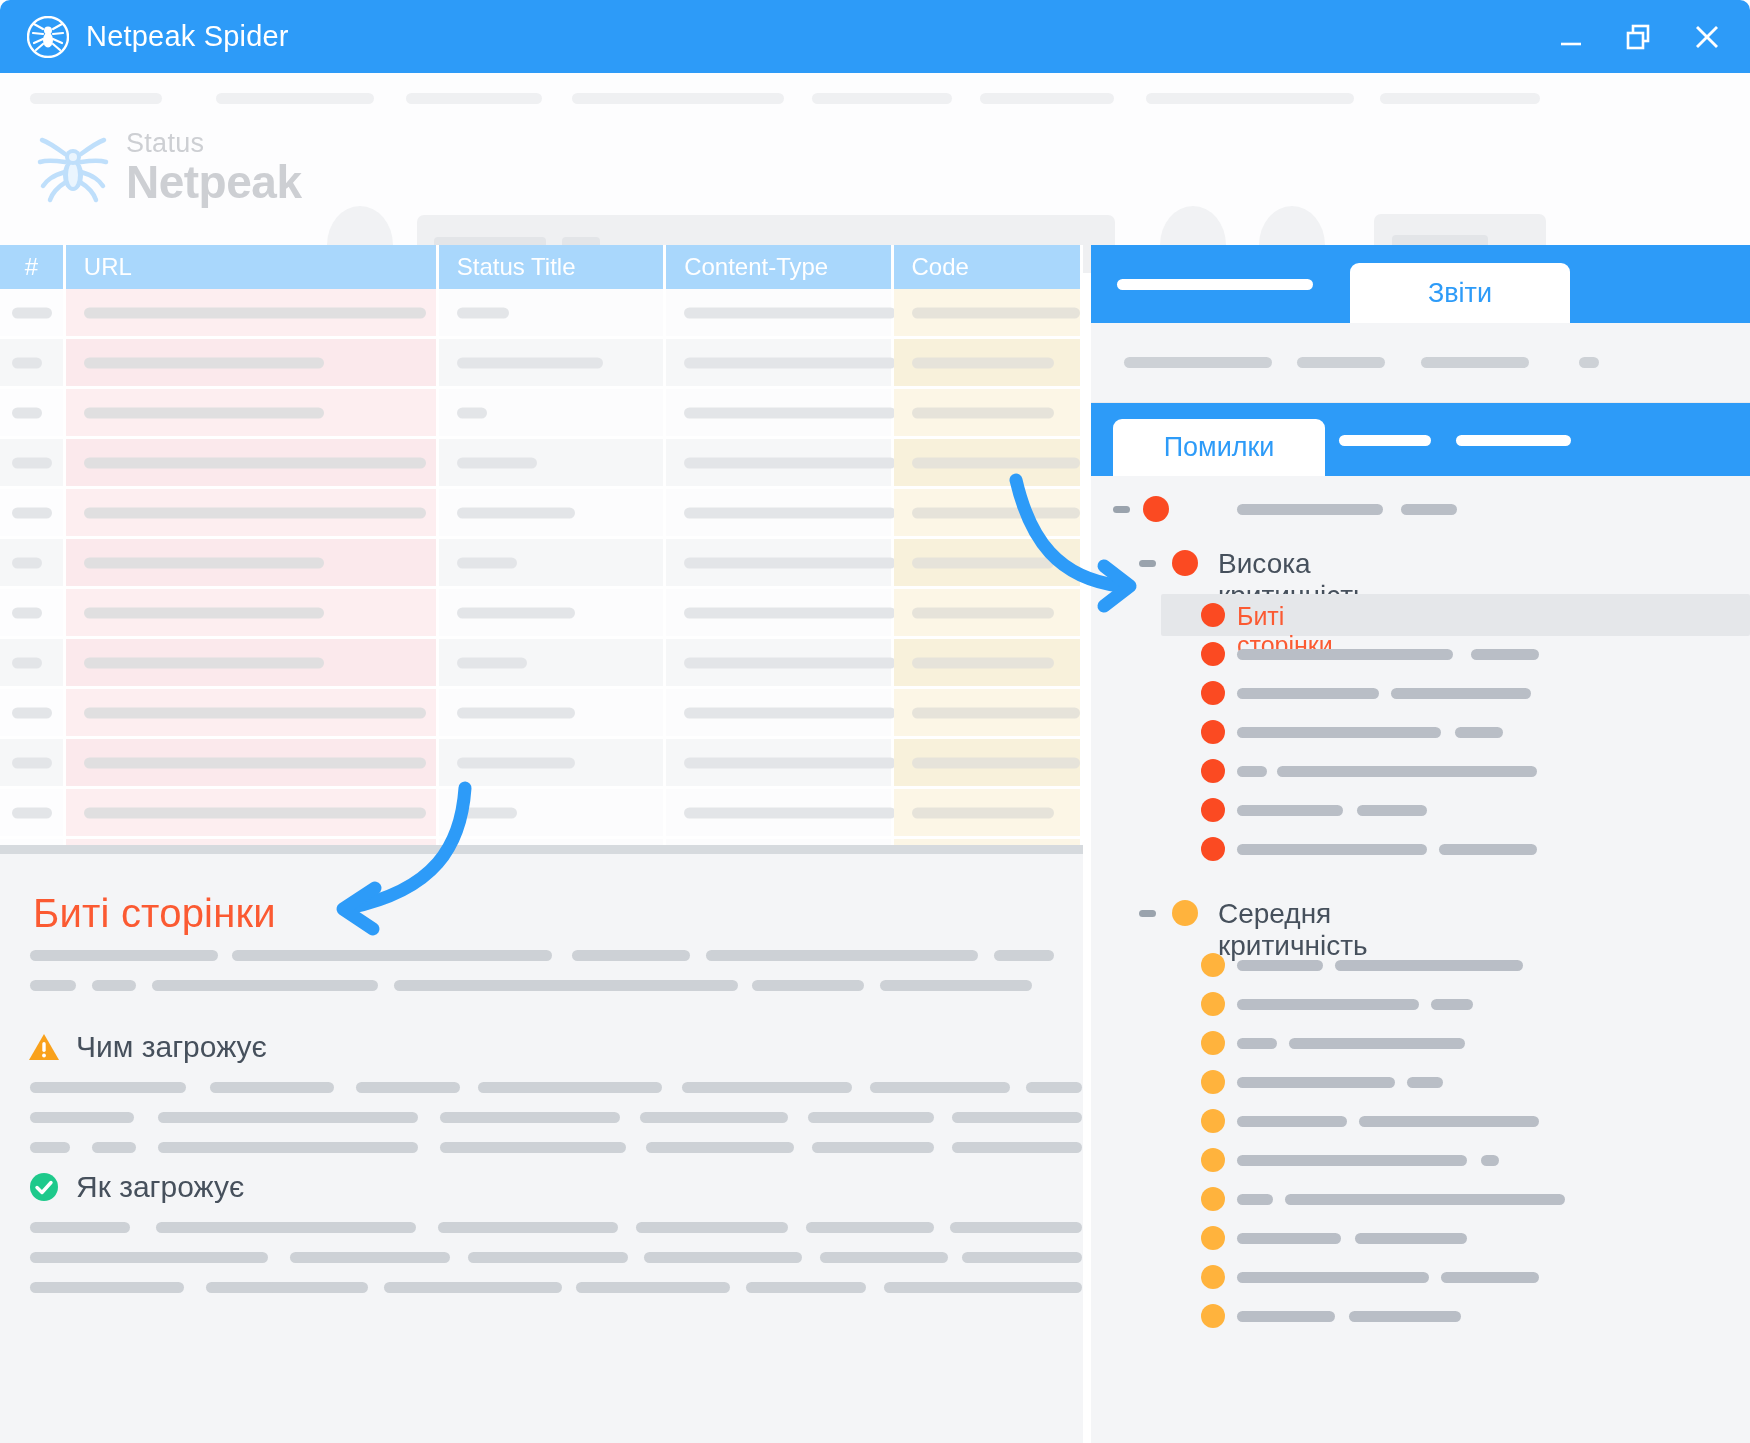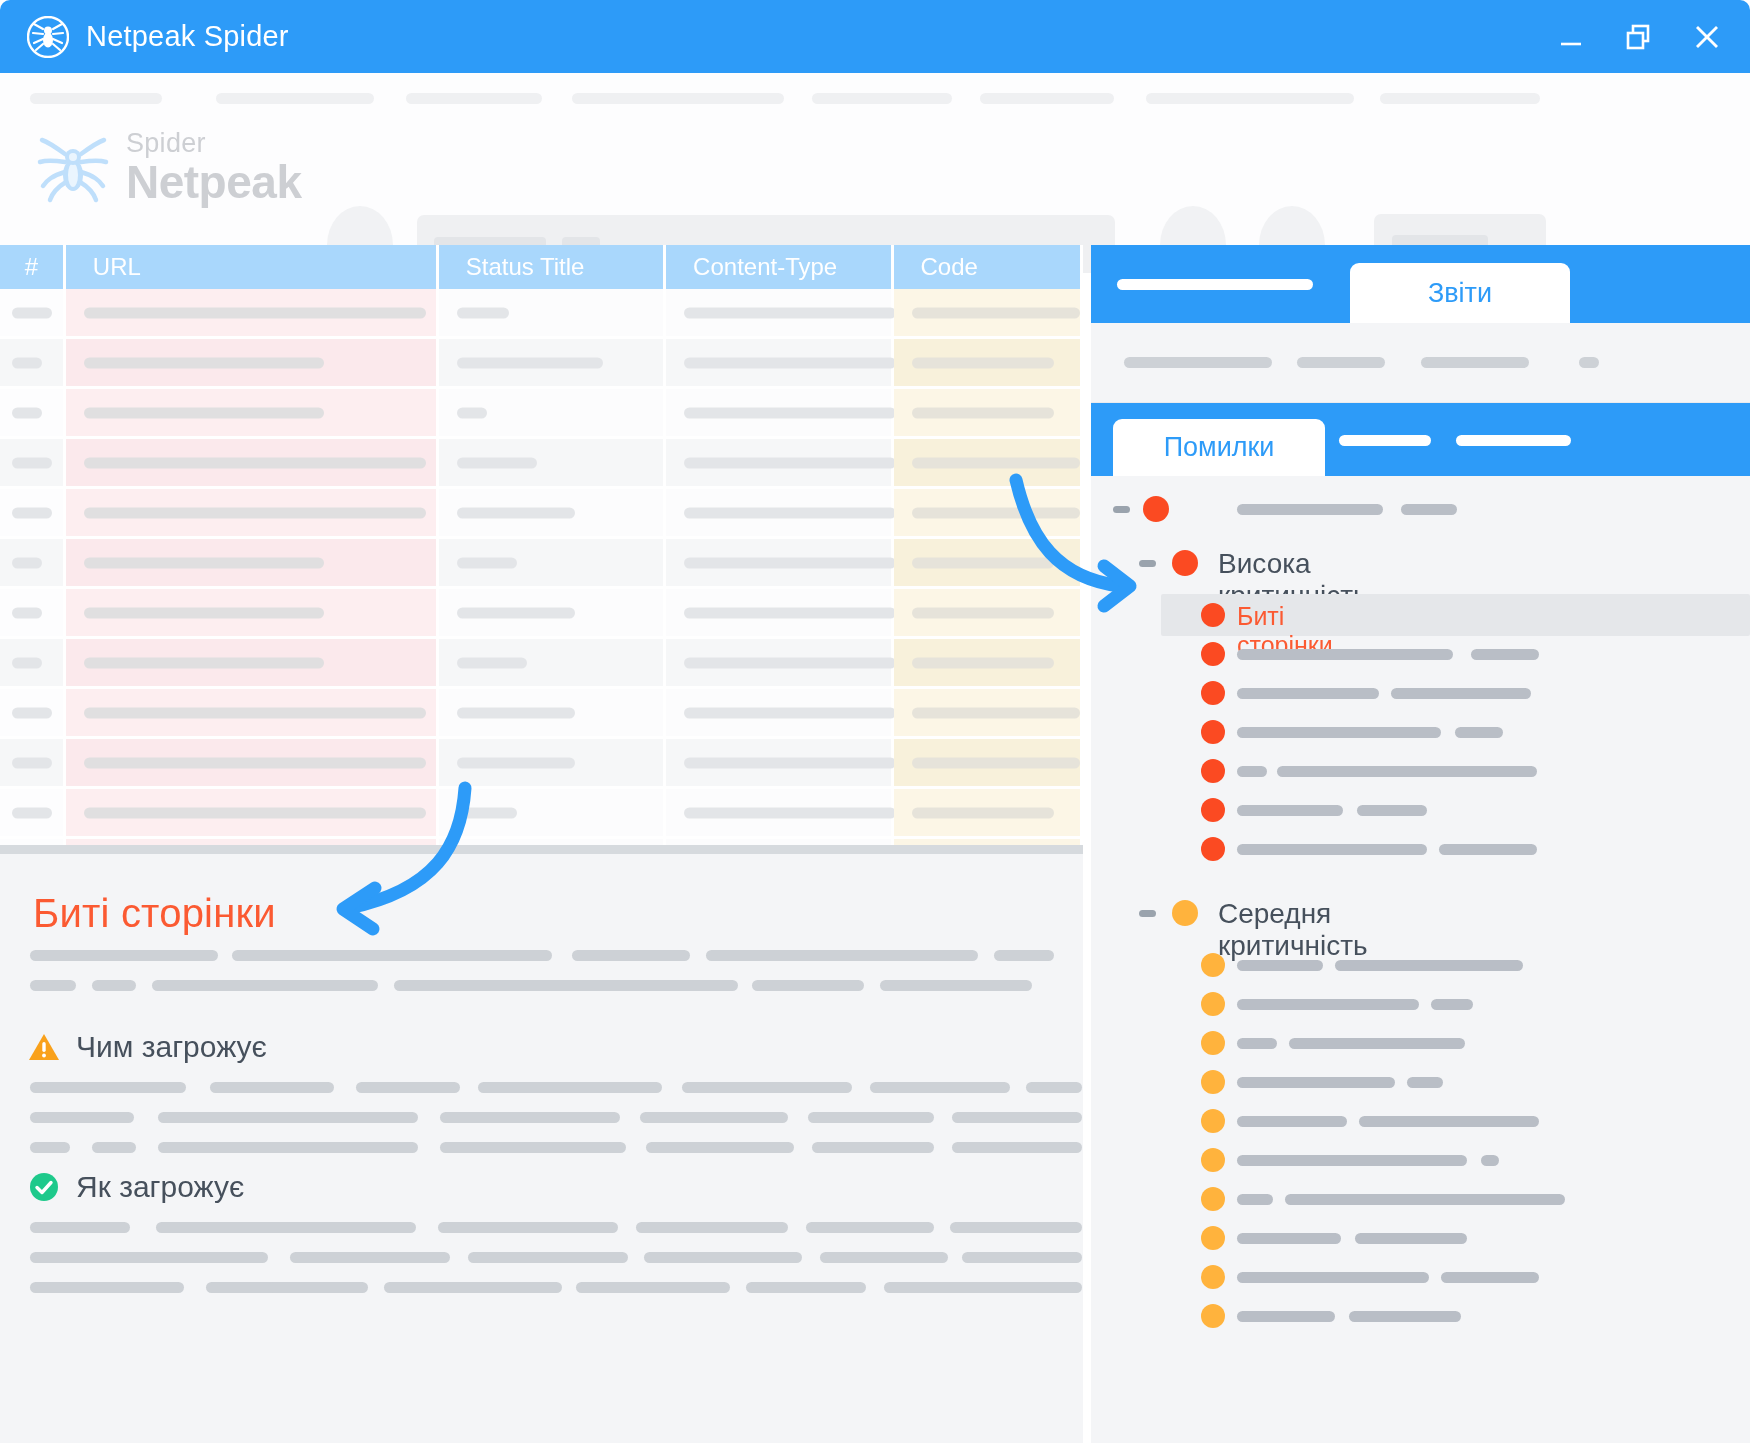--- a/index.html
+++ b/index.html
@@ -94,21 +94,21 @@
     overflow: hidden;
   }
   .thead { display: flex; height: 44px; }
   .th {
     height: 44px;
     background: #a9d7fc;
     color: #ffffff;
     font-size: 24px;
     display: flex; align-items: center;
     border-right: 3px solid #ffffff;
-    padding-left: 27px;
+    padding-left: 18px;
     overflow: hidden;
     white-space: nowrap;
   }
   .th.num { justify-content: center; padding-left: 0; }
 
   .trow { display: flex; height: 50px; }
   .trow.alt .cell { background: #f6f7f8; }
   .trow.alt .cell.url { background: #fbe9ec; }
   .trow.alt .cell.title { background: #f8f1db; }
   .trow.alt .cell.num { background: #f6f7f8; }
@@ -277,21 +277,21 @@
           <ellipse cx="41" cy="47" rx="5" ry="12" fill="#eaf5fe"></ellipse>
           <circle cx="41" cy="29" r="8" fill="#bfdffb"></circle>
           <circle cx="41" cy="29" r="4" fill="#eaf5fe"></circle>
           <path d="M33 26 C22 18 16 14 10 12 M33 34 C20 32 14 32 8 34
                    M33 44 C20 48 15 52 11 58 M34 54 C24 60 20 66 18 72
                    M49 26 C60 18 66 14 72 12 M49 34 C62 32 68 32 74 34
                    M49 44 C62 48 67 52 71 58 M48 54 C58 60 62 66 64 72" stroke="#bfdffb" stroke-width="4.5" fill="none" stroke-linecap="round"></path>
         </svg>
       </div>
       <div class="brand-words">
-        <span class="brand-top">Spider</span>
+        <span class="brand-top">Status</span>
         <span class="brand-bot">Netpeak</span>
       </div>
     </div>
 
     <div class="tb-circle" style="left:327px; top:133px; width:66px; height:78px;"></div>
     <div class="tb-field" style="left:417px; top:142px; width:698px; height:58px;">
       <div class="tb-inner-ph" style="left:17px; top:22px; width:112px;"></div>
       <div class="tb-inner-ph" style="left:145px; top:22px; width:38px;"></div>
     </div>
     <div class="tb-circle" style="left:1160px; top:133px; width:66px; height:78px;"></div>

